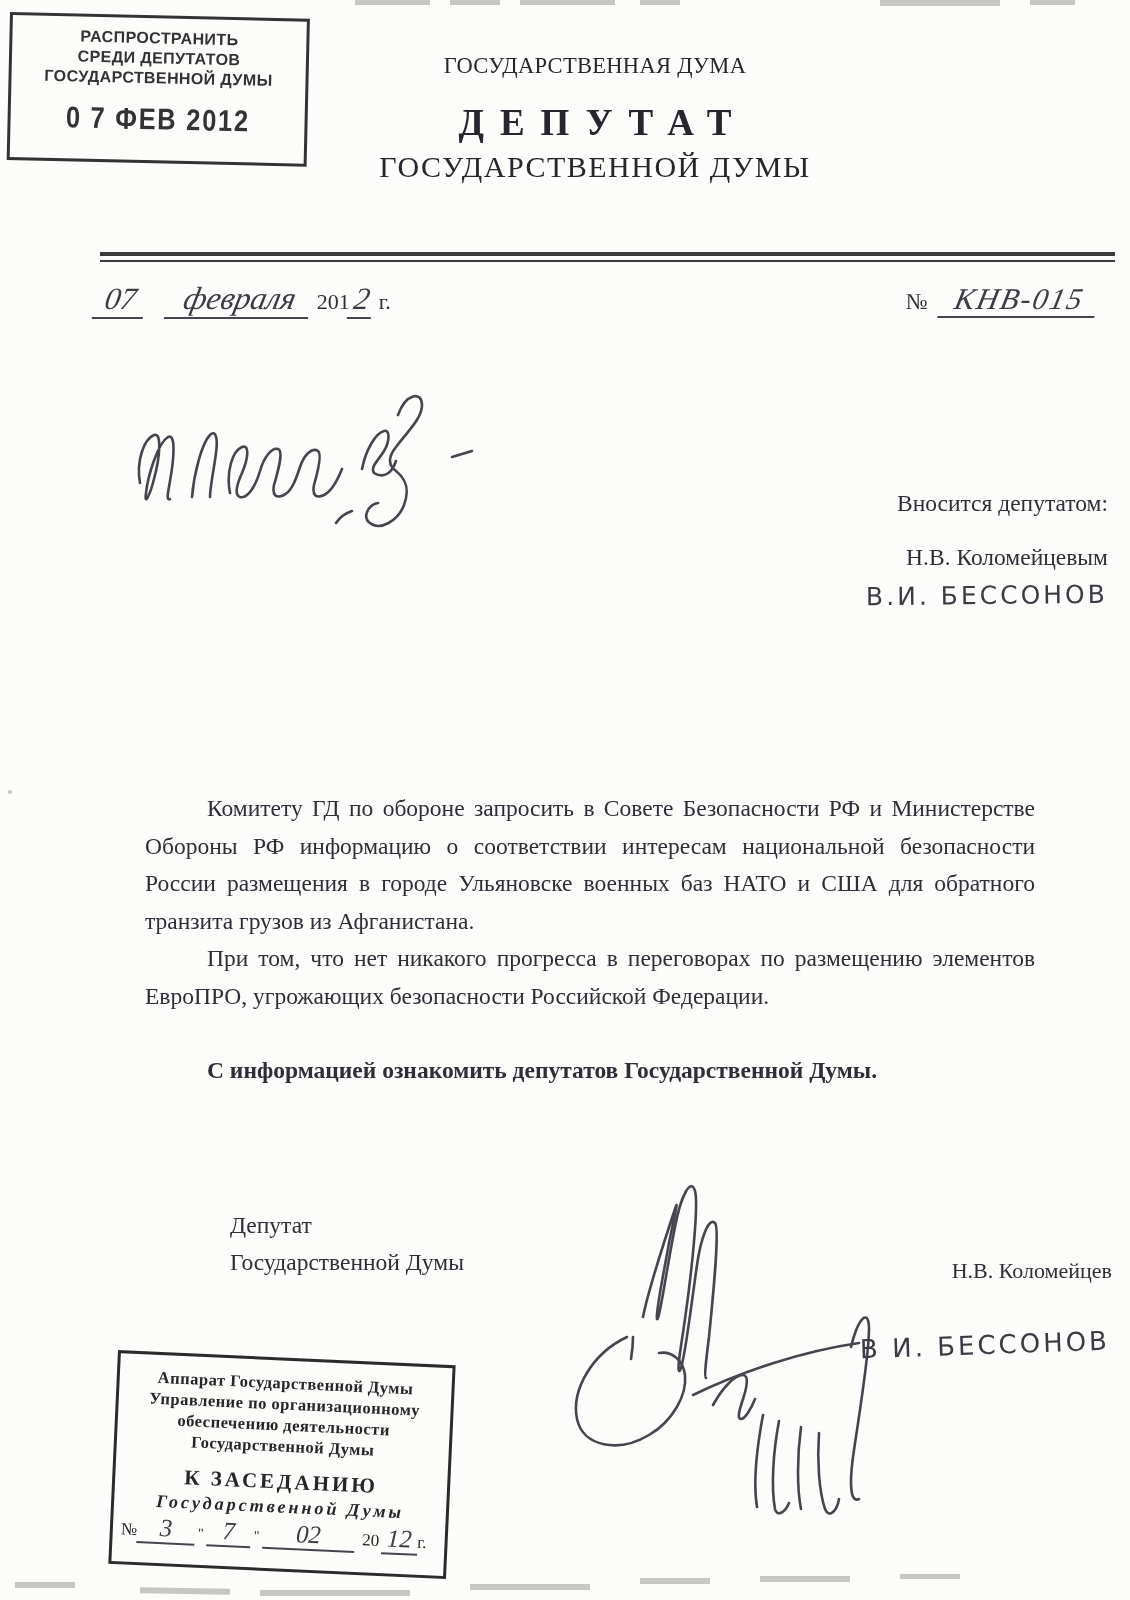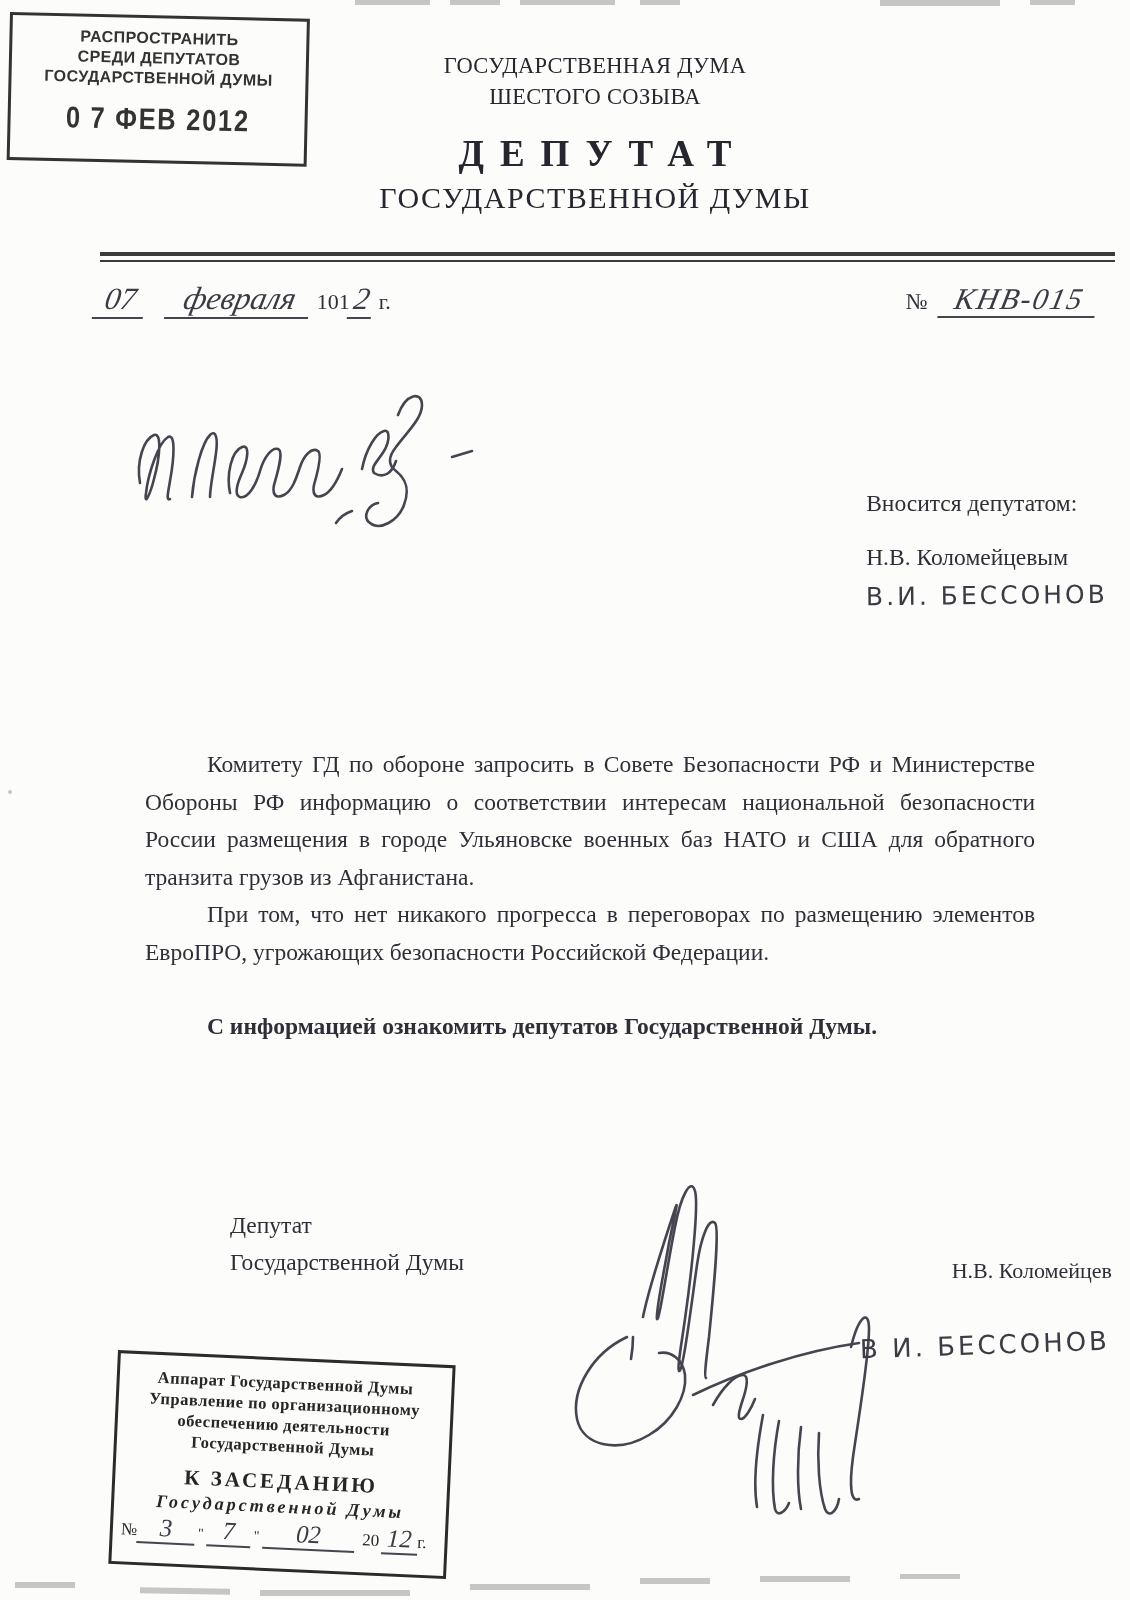--- a/index.html
+++ b/index.html
@@ -41,35 +41,35 @@
   .dateline{position:absolute;left:95px;top:280px;font-size:22px;white-space:nowrap;}
   .dateline .day{font-size:31px;padding:0 10px;transform:skewX(-10deg);}
   .dateline .month{font-size:32px;padding:0 16px;margin-left:16px;transform:skewX(-12deg);}
   .dateline .yw{font-size:31px;padding:0 4px;transform:skewX(-10deg);}
   .numline{position:absolute;top:282px;right:32px;font-size:23px;white-space:nowrap;}
   .numline .val{font-size:30px;padding:0 14px;margin-left:8px;letter-spacing:2px;transform:skewX(-12deg);}
   
   .sig svg{display:block;}
   .sig path{fill:none;stroke:#45454f;stroke-width:2.6;stroke-linecap:round;}
   
-  .submitted{position:absolute;top:490px;right:22px;text-align:left;}
+  .submitted{position:absolute;top:490px;right:22px;text-align:right;}
   .submitted .lbl{font-size:23.5px;}
   .submitted .nm{font-size:23.5px;margin-top:27px;}
   .hw-caps{
     font-family:"DejaVu Sans",sans-serif;color:#3b3b46;
     display:inline-block;white-space:nowrap;
   }
   .submitted .hw-caps{font-size:25px;letter-spacing:3px;margin-top:10px;transform:rotate(-.6deg);}
   
   .doc-title{
     position:absolute;left:190px;width:890px;top:702px;text-align:center;
     font-size:24px;font-weight:bold;letter-spacing:2px;word-spacing:6px;color:#26262e;
   }
   .body-text{
-    position:absolute;left:145px;width:890px;top:746px;
+    position:absolute;left:145px;width:890px;top:790px;
     font-size:23.5px;line-height:37.5px;text-align:justify;
   }
   .body-text p{margin:0;text-indent:62px;}
   .body-text p.gap{margin-top:37px;font-weight:bold;}
   
   .position{position:absolute;left:230px;top:1207px;font-size:23.5px;line-height:37px;}
   .signer-name{position:absolute;top:1258px;right:18px;font-size:22px;}
   .signer-hw{position:absolute;top:1330px;right:20px;font-size:26px;letter-spacing:3px;transform:rotate(-2deg);}
   
   .stamp-bottom{
@@ -106,31 +106,30 @@
 
   <div class="stamp-top">
     <div class="ln">РАСПРОСТРАНИТЬ</div>
     <div class="ln">СРЕДИ ДЕПУТАТОВ</div>
     <div class="ln">ГОСУДАРСТВЕННОЙ ДУМЫ</div>
     <div><span class="date">0 7 ФЕВ 2012</span></div>
   </div>
 
   <div class="header">
     <div class="org">ГОСУДАРСТВЕННАЯ ДУМА</div>
-    <div class="org">ШЕСТОГО СОЗЫВА</div>
     <div class="dep">ДЕПУТАТ</div>
     <div class="dep2">ГОСУДАРСТВЕННОЙ ДУМЫ</div>
   </div>
 
   <div class="rule"></div>
 
   <div class="dateline">
     <span class="hw u day">07</span>
     <span class="hw u month">февраля</span>
-    <span>101</span><span class="hw u yw">2</span>
+    <span>201</span><span class="hw u yw">2</span>
     <span>г.</span>
   </div>
 
   <div class="numline">
     <span>№</span>
     <span class="hw u val">КНВ-015</span>
   </div>
 
   <div class="sig" style="position:absolute;left:130px;top:385px;">
     <svg width="350" height="150" viewBox="0 0 350 150">

